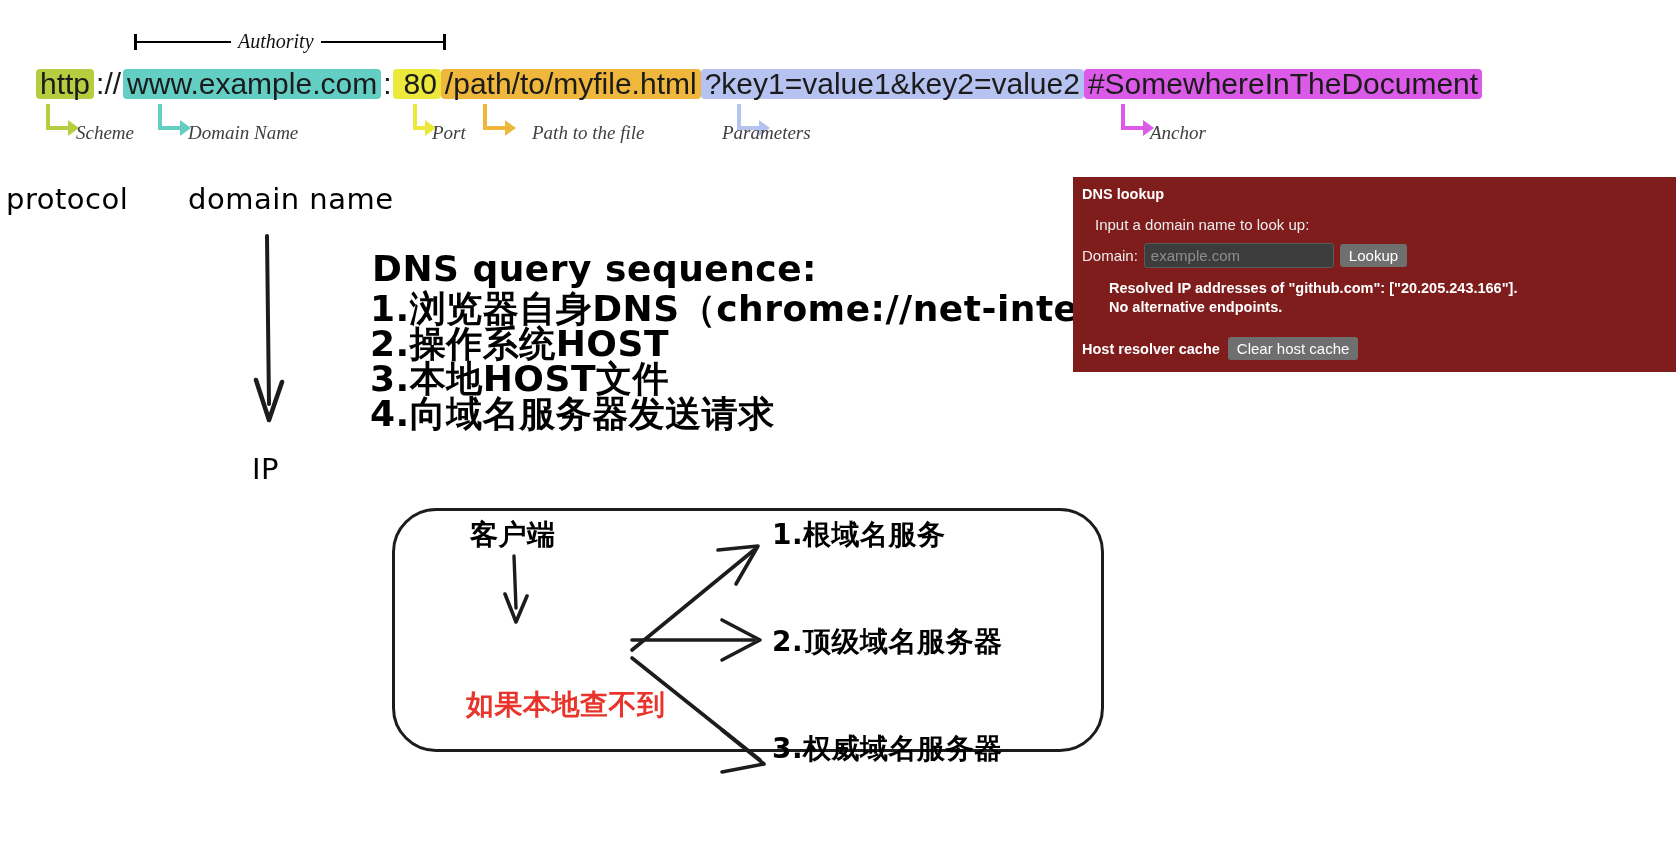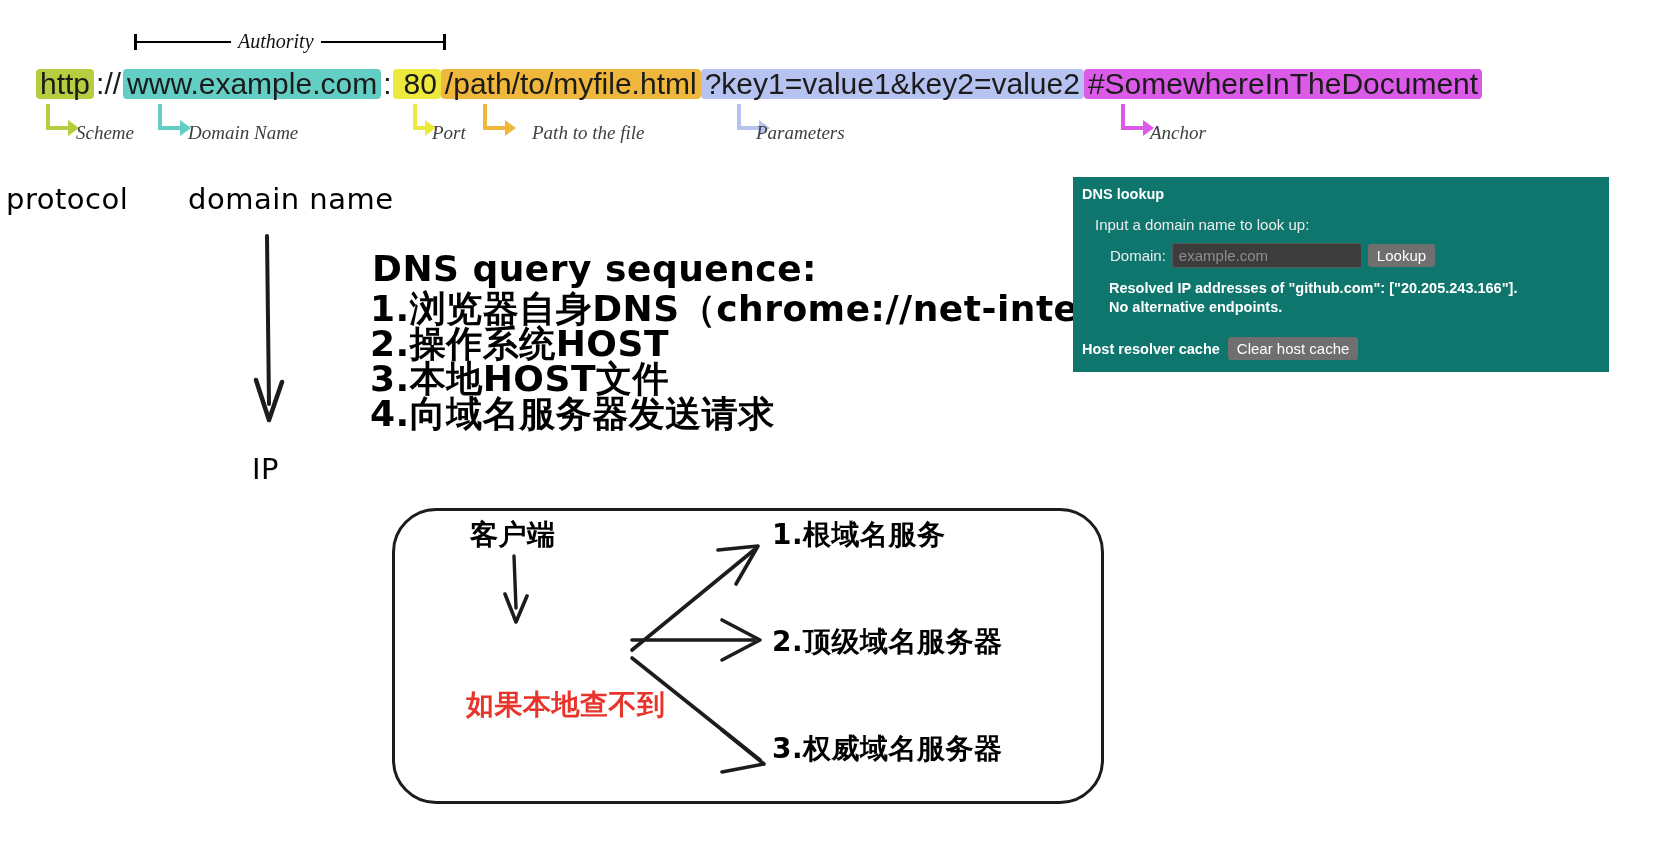--- a/index.html
+++ b/index.html
@@ -35,39 +35,39 @@
 
   
   .hw{position:absolute;font-family:"DejaVu Sans",sans-serif;color:#000000;
       white-space:nowrap;letter-spacing:.5px;}
   .hw-label{font-size:29px;font-weight:400;}
   .hw-seq{font-size:36px;font-weight:700;}
   .hw-node{font-size:28px;font-weight:700;}
   .hw-red{color:#e8342a;font-size:28px;font-weight:700;}
 
   
-  #dns-panel{position:absolute;left:1073px;top:177px;width:536px;height:195px;
-     background:#0f766e;color:#e8e8e8;font-size:14px;}
+  #dns-panel{position:absolute;left:1073px;top:177px;width:603px;height:195px;
+     background:#7f1d1d;color:#e8e8e8;font-size:14px;}
   #dns-panel .title{font-weight:700;font-size:14.5px;padding:9px 0 0 9px;color:#fff;}
   #dns-panel .prompt{padding:14px 0 0 22px;font-size:15px;color:#eee;}
-  #dns-panel .inputrow{display:flex;align-items:center;padding:10px 0 0 9px;gap:6px;margin-left:28px;}
+  #dns-panel .inputrow{display:flex;align-items:center;padding:10px 0 0 9px;gap:6px;}
   #dns-panel .lbl{font-size:15px;color:#eee;}
   #dns-input{width:190px;height:25px;background:#3c3c3c;border:1px solid #5a5a5a;
      border-radius:3px;color:#e6e6e6;font-size:15px;padding:0 6px;
      font-family:"Liberation Sans",sans-serif;box-sizing:border-box;}
   #dns-input::placeholder{color:#8e8e8e;}
   .btn{background:#6f6f6f;color:#fff;border:none;border-radius:3px;font-size:15px;
      padding:3px 9px;font-family:"Liberation Sans",sans-serif;cursor:pointer;}
   #dns-panel .result{padding:11px 0 0 36px;font-weight:700;font-size:14.5px;
      line-height:1.28;color:#fff;}
   #dns-panel .cacherow{display:flex;align-items:center;gap:8px;padding:21px 0 0 9px;}
   #dns-panel .cachelbl{font-weight:700;font-size:14.5px;color:#fff;}
 
   
-  #dns-flow{position:absolute;left:392px;top:508px;width:712px;height:296px;}
+  #dns-flow{position:absolute;left:392px;top:508px;width:712px;height:244px;}
   #dns-flow .frame{position:absolute;inset:0;border:3.5px solid #1c1c1c;border-radius:44px;}
   #dns-flow svg{position:absolute;left:0;top:0;overflow:visible;}
 </style>
 </head>
 <body>
 
 <div id="url-anatomy">
   <div class="authority-bracket"></div>
   <div class="authority-label">Authority</div>
   <div class="urlrow" id="urlrow">
@@ -103,21 +103,21 @@
         <div class="v" style="height: 26px; background: rgb(239, 183, 60);"></div>
         <div class="h" style="top: 22px; width: 22px; background: rgb(239, 183, 60);"></div>
         <div class="tip" style="left: 22px; top: 16px; border-left-color: rgb(239, 183, 60);"></div>
       </div>
       <div class="cap" style="left: 512px; top: 122px; margin-left: 20px;">Path to the file</div>
       <div class="hook" style="left: 737px; top: 104px;">
         <div class="v" style="height: 26px; background: rgb(182, 194, 240);"></div>
         <div class="h" style="top: 22px; width: 22px; background: rgb(182, 194, 240);"></div>
         <div class="tip" style="left: 22px; top: 16px; border-left-color: rgb(182, 194, 240);"></div>
       </div>
-      <div class="cap" style="left: 756px; top: 122px;">Parameters</div>
+      <div class="cap" style="left: 722px; top: 122px;">Parameters</div>
       <div class="hook" style="left: 1121px; top: 104px;">
         <div class="v" style="height: 26px; background: rgb(220, 90, 232);"></div>
         <div class="h" style="top: 22px; width: 22px; background: rgb(220, 90, 232);"></div>
         <div class="tip" style="left: 22px; top: 16px; border-left-color: rgb(220, 90, 232);"></div>
       </div>
       <div class="cap" style="left: 1150px; top: 122px;">Anchor</div>
     </div>
 </div>
 
 <div class="hw hw-label" style="left:6px;top:182px;">protocol</div>

